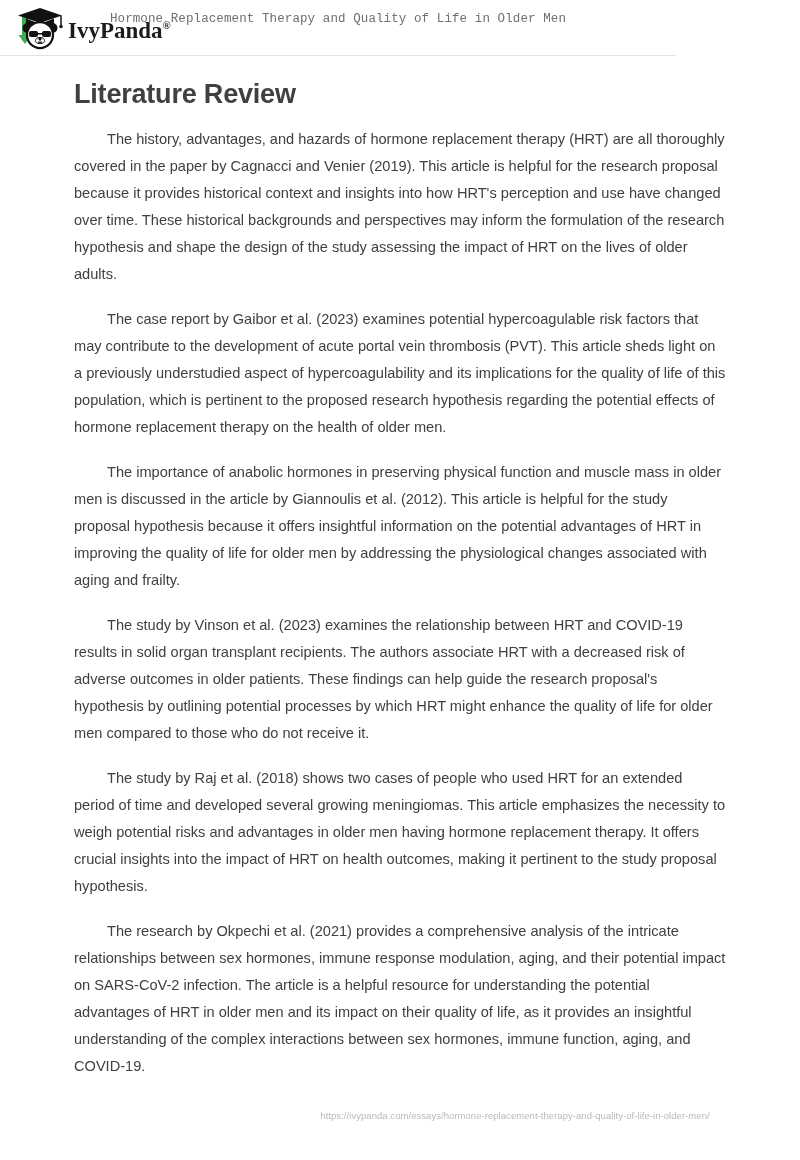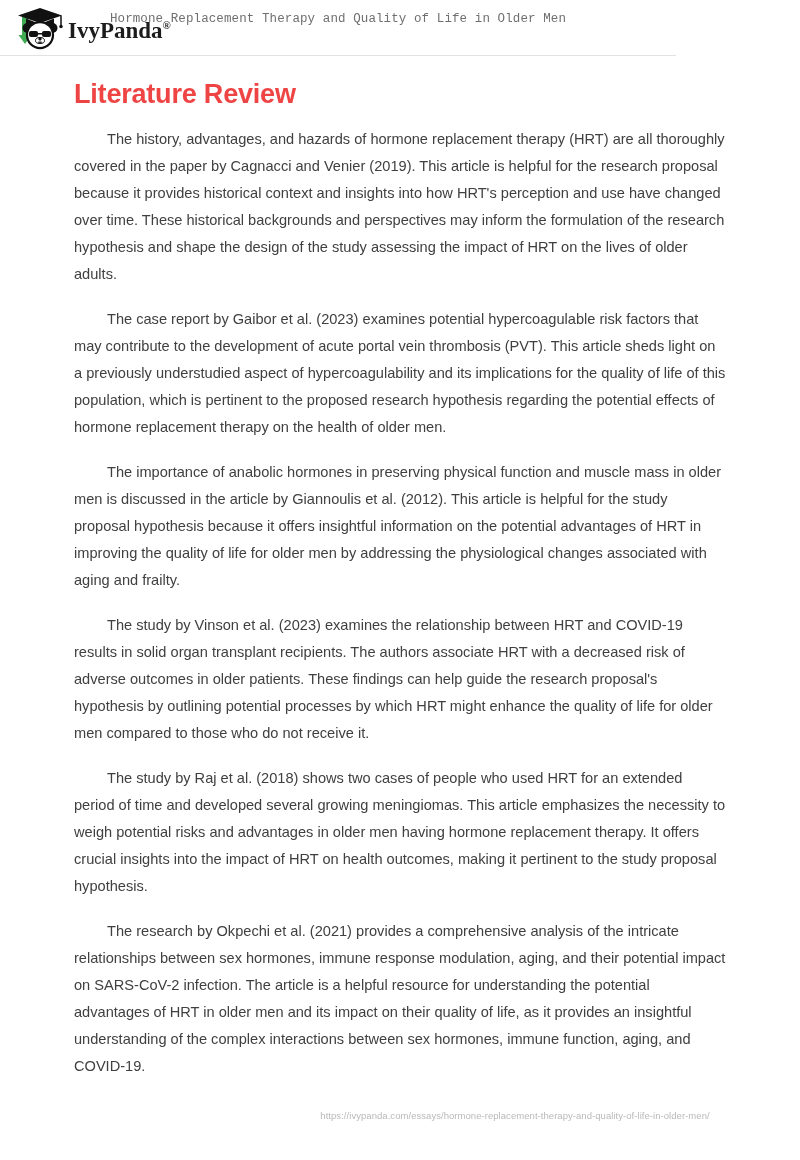--- a/index.html
+++ b/index.html
@@ -76,21 +76,21 @@
   .content {
     position: absolute;
     top: 56px;
     left: 74px;
     width: 652px;
   }
   h1.section-heading {
     font-family: "Liberation Sans", sans-serif;
     font-size: 27px;
     font-weight: bold;
-    color: #ef4444;
+    color: #404040;
     margin: 22px 0 0 0;
     padding: 0;
     line-height: 1.2;
     letter-spacing: -0.2px;
   }
   .body-copy {
     margin-top: 16px;
   }
   .body-copy p {
     margin: 0 0 18px 0;

